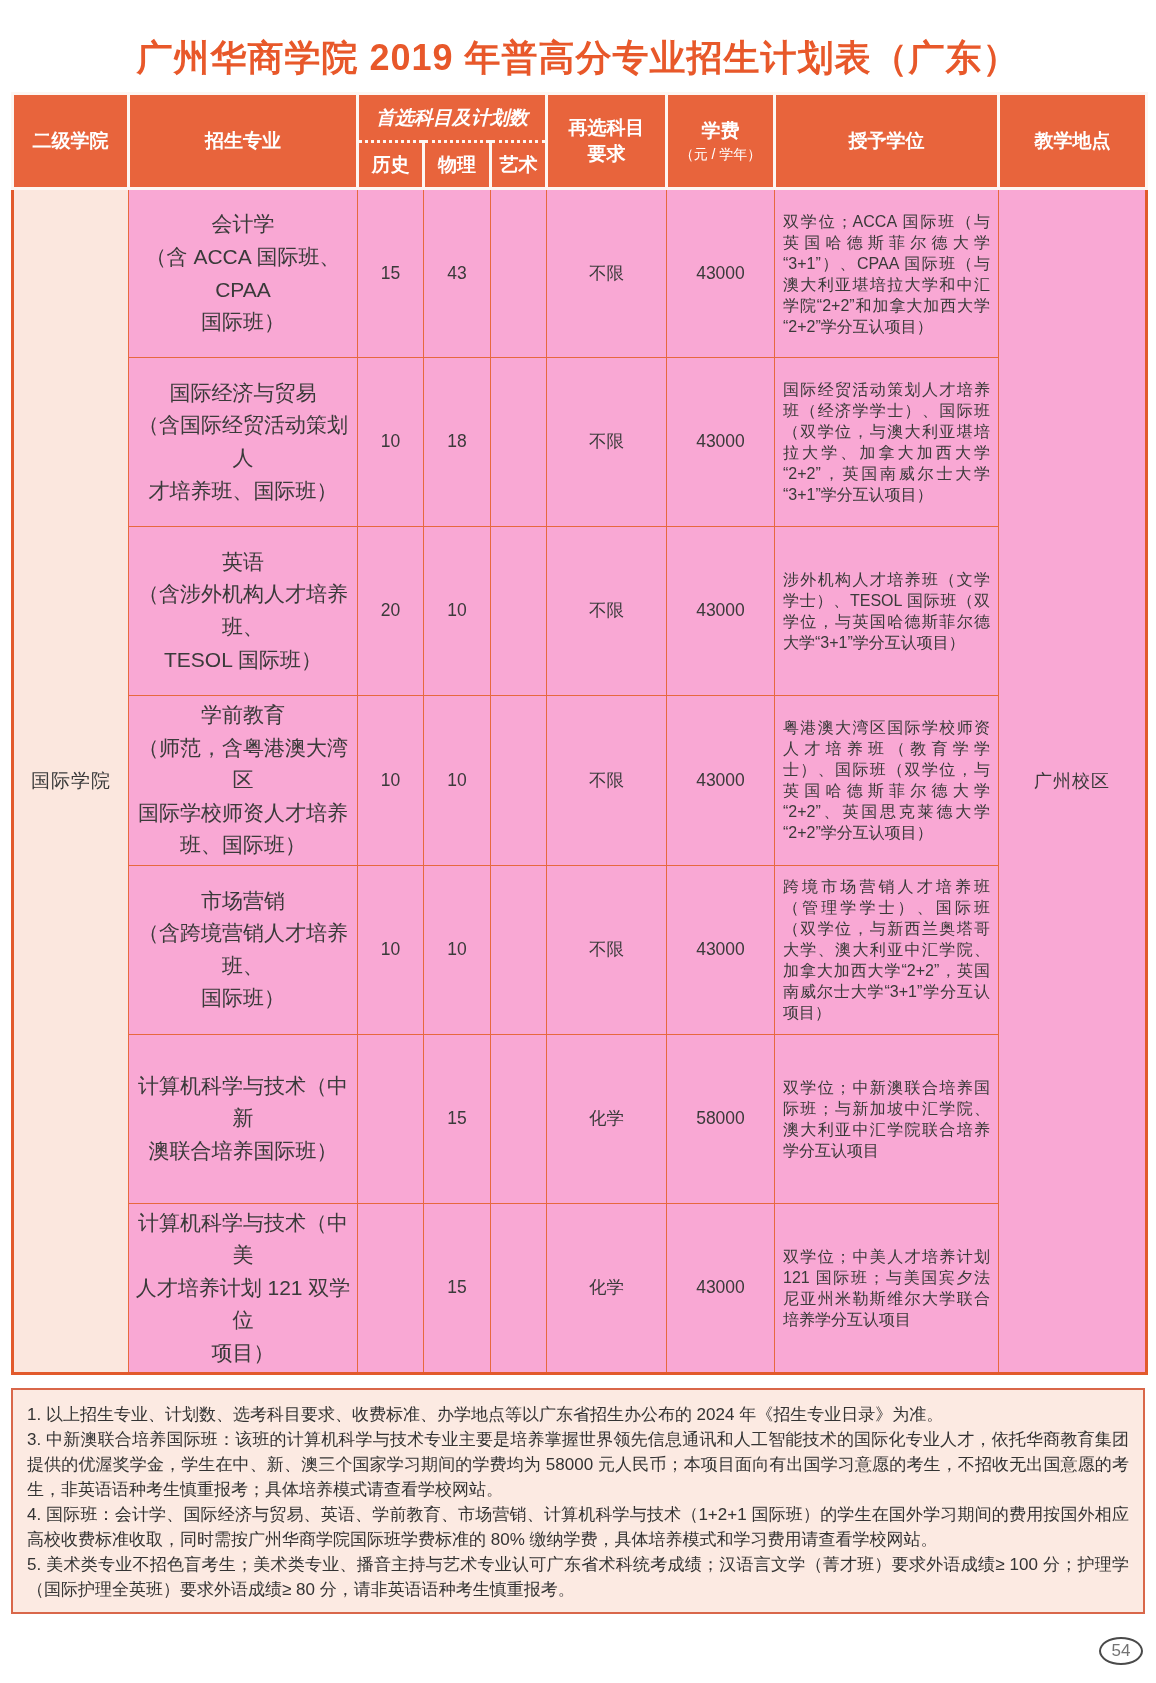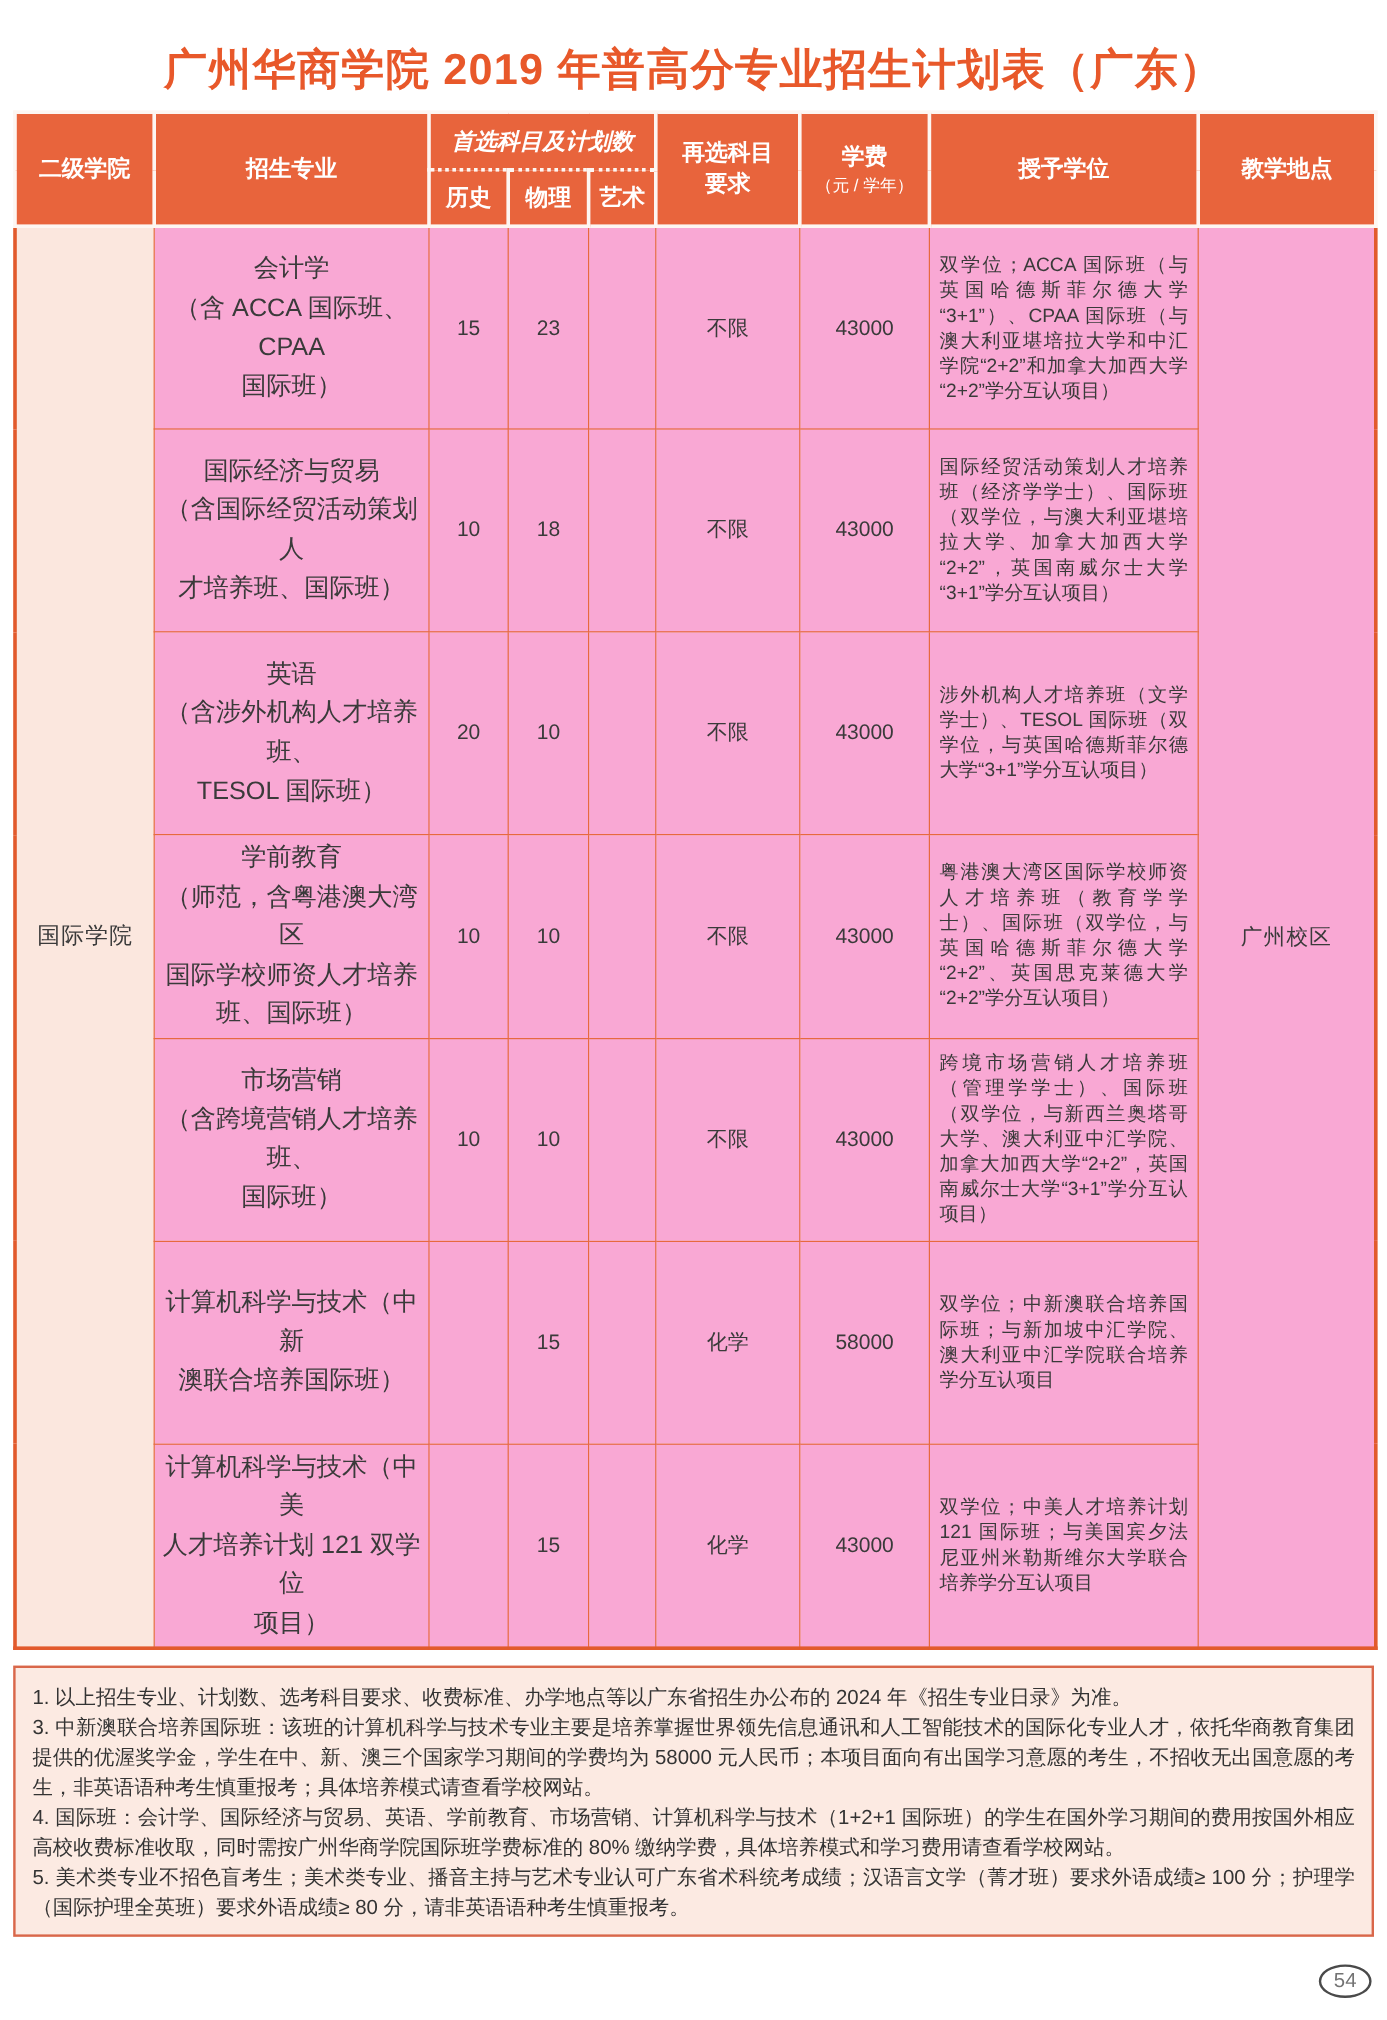--- a/index.html
+++ b/index.html
@@ -118,21 +118,21 @@
     <th class="sub">物理</th>
     <th class="sub">艺术</th>
   </tr>
 
   <tr class="brow">
     <td rowspan="7" class="college">国际学院</td>
     <td class="major">会计学
 （含 ACCA 国际班、CPAA
 国际班）</td>
     <td>15</td>
-    <td>23</td>
+    <td>43</td>
     <td></td>
     <td>不限</td>
     <td>43000</td>
     <td class="degree">双学位；ACCA 国际班（与英国哈德斯菲尔德大学“3+1”）、CPAA 国际班（与澳大利亚堪培拉大学和中汇学院“2+2”和加拿大加西大学“2+2”学分互认项目）</td>
     <td rowspan="7" class="location">广州校区</td>
   </tr>
   <tr class="brow">
     <td class="major">国际经济与贸易
 （含国际经贸活动策划人
 才培养班、国际班）</td>

